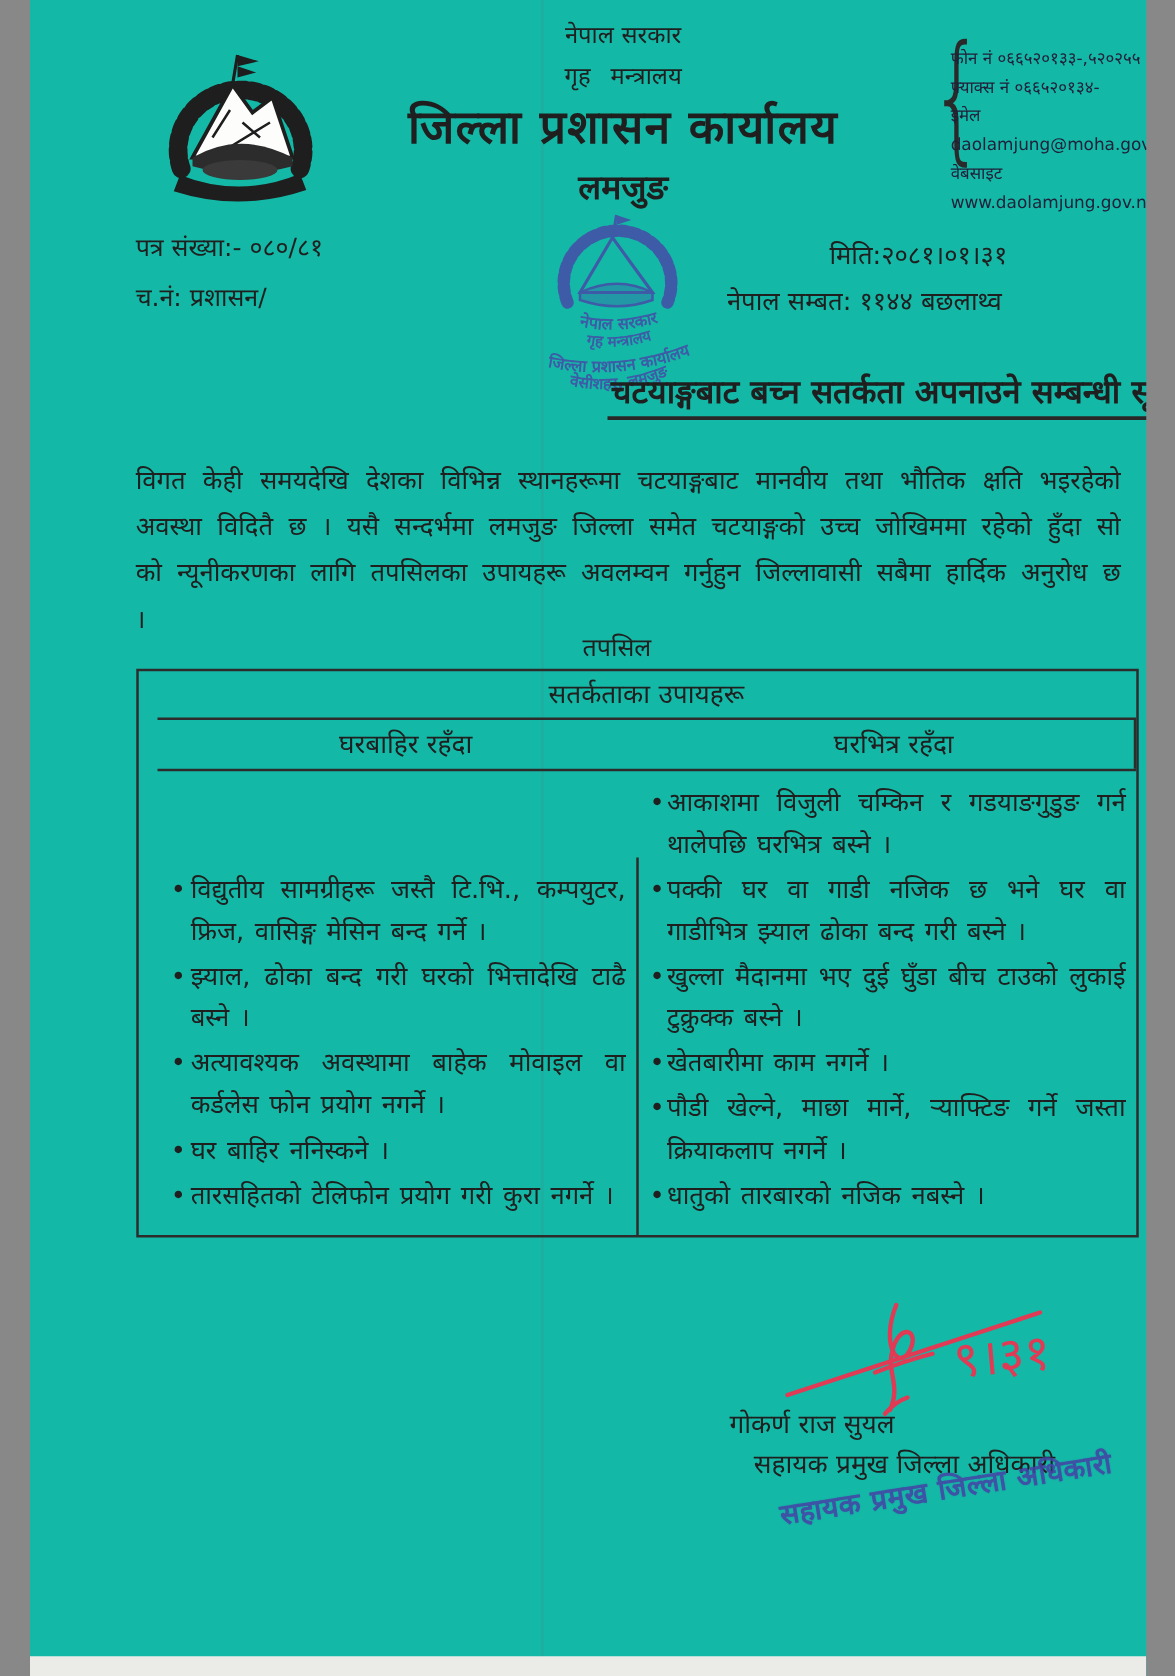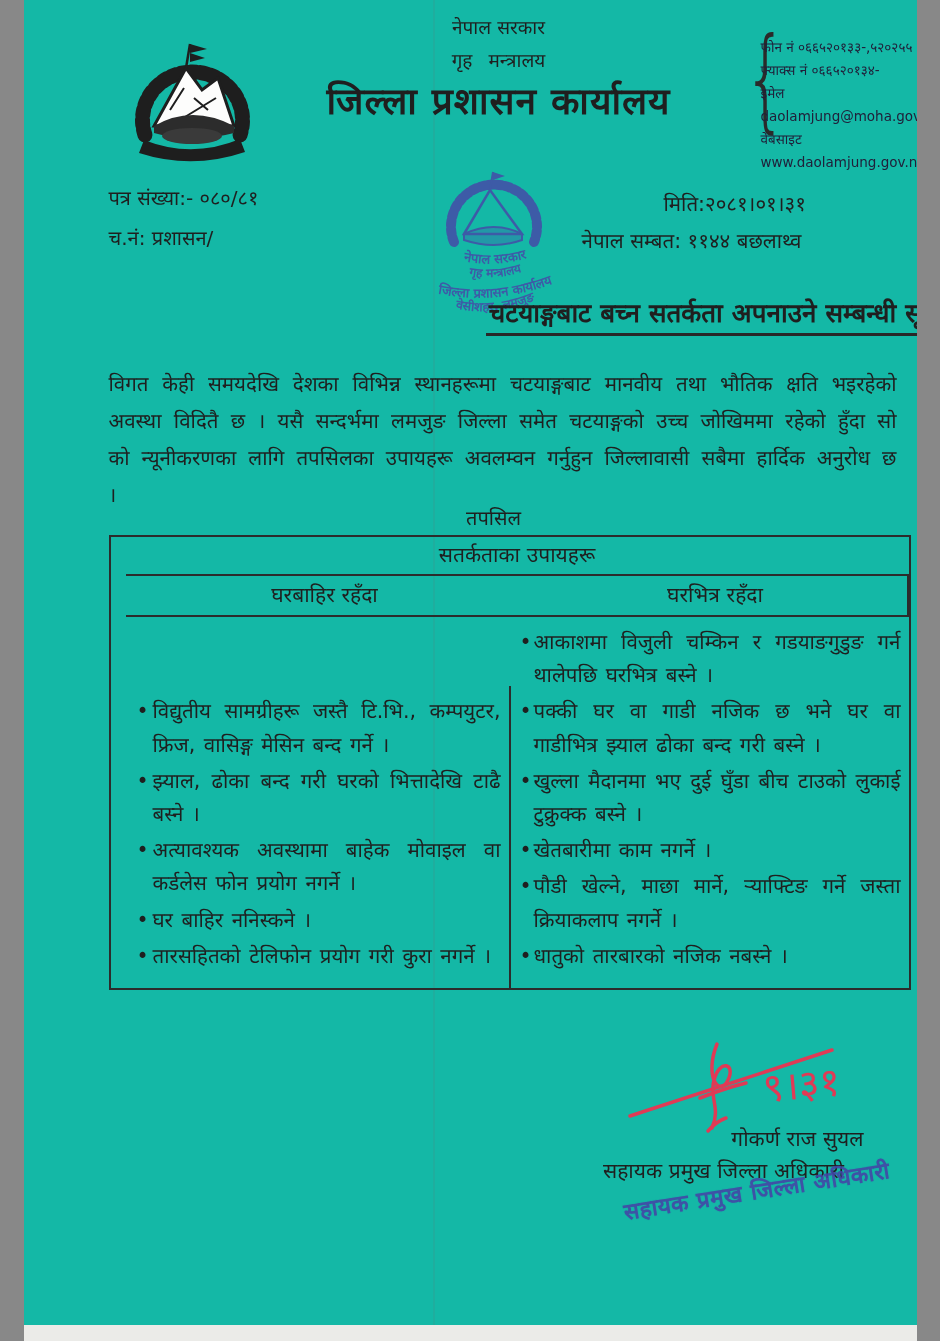--- a/index.html
+++ b/index.html
@@ -46,21 +46,21 @@
   .cell.out{flex:1;}
   .cell ul{list-style:none;margin:0;padding:0;}
   .cell li{position:relative;padding-left:19px;font-size:20.5px;line-height:1.62;margin-bottom:3px;
            text-align:justify;word-spacing:2px;}
   .cell li::before{content:"•";position:absolute;left:3px;top:0;}
   .cell.out li{padding-left:15px;}
   .cell.out li::before{left:1px;}
 
   
   .sig-scribble{position:absolute;left:598px;top:1036px;}
-  .sig-name{position:absolute;left:560px;top:1124px;width:280px;text-align:right;font-size:21px;}
+  .sig-name{position:absolute;left:560px;top:1124px;width:280px;text-align:left;font-size:21px;}
   .sig-desig{position:absolute;left:512px;top:1156px;width:376px;text-align:center;font-size:21px;}
   .sig-stamp{position:absolute;left:600px;top:1196px;width:320px;color:#4444a6;font-size:22.5px;
              font-weight:bold;transform:rotate(-9deg);transform-origin:left center;opacity:.88;
              letter-spacing:.5px;text-shadow:0 0 1px rgba(68,68,166,.5);}
 </style>
 </head>
 <body>
 
 <div class="page">
   <div class="fold"></div>
@@ -73,20 +73,21 @@
     <line x1="62" y1="28" x2="66" y2="4" stroke="#1e1e1e" stroke-width="2.5"></line>
     <path d="M66,4 L83,9 L66,13 Z M66,13 L81,18 L66,22 Z" fill="#1e1e1e"></path>
     <ellipse cx="68" cy="96" rx="30" ry="8" fill="#3a3a3a"></ellipse>
     <path d="M20,100 Q68,119 116,99 L121,112 Q68,130 15,113 Z" fill="#1e1e1e"></path>
   </svg>
 
   <div class="hdr">
     <div class="gov">नेपाल सरकार</div>
     <div class="min">गृह  मन्त्रालय</div>
     <div class="office">जिल्ला प्रशासन कार्यालय</div>
+    <div class="dist">लमजुङ</div>
   </div>
 
   <div class="brace">{</div>
 
   <div class="contact">
     <div>फोन नं ०६६५२०१३३-,५२०२५५</div>
     <div>फ्याक्स नं ०६६५२०१३४-</div>
     <div>इमेल daolamjung@moha.gov.np</div>
     <div>वेबसाइट www.daolamjung.gov.np</div>
   </div>

